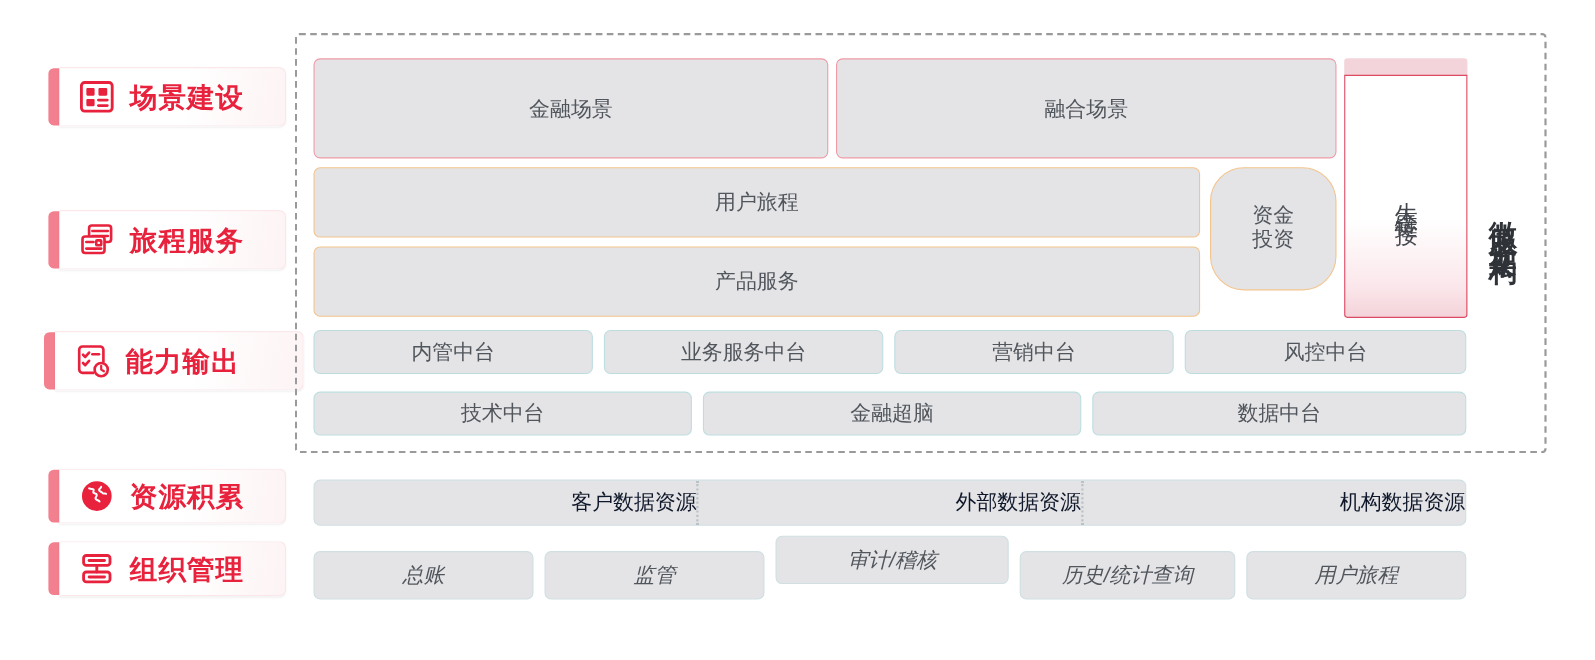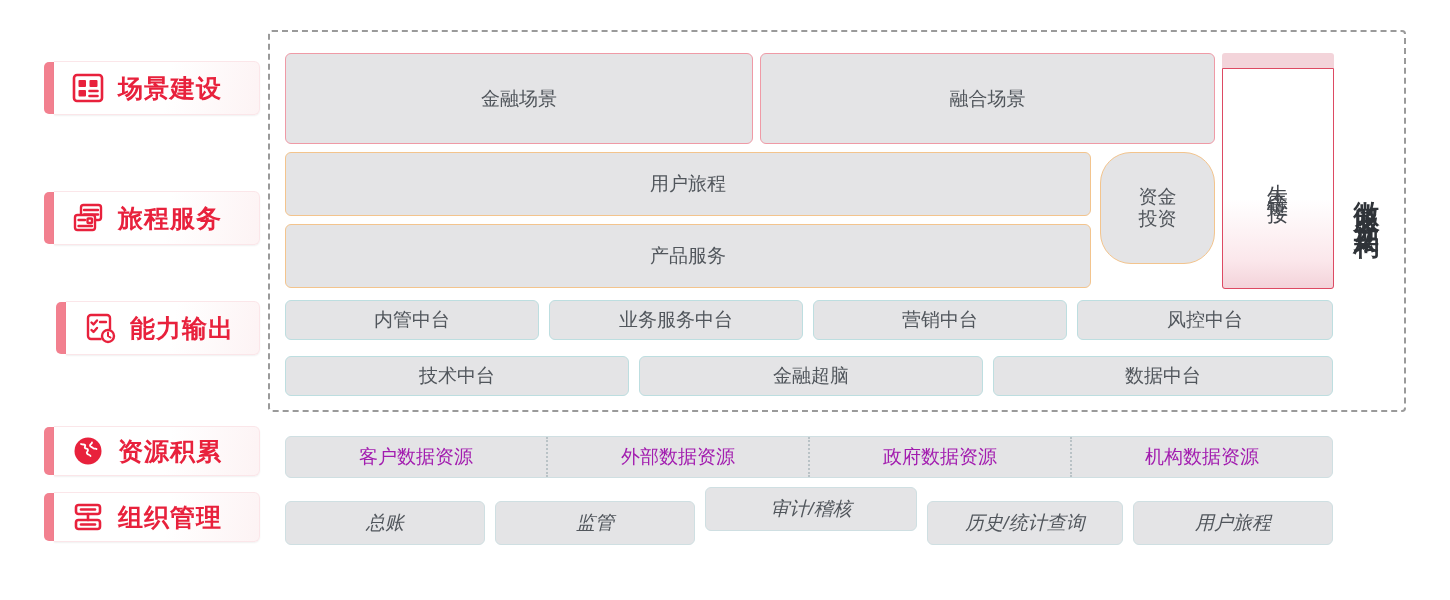--- a/index.html
+++ b/index.html
@@ -101,22 +101,22 @@
     font-size:26px;font-weight:bold;color:#2f3338;letter-spacing:8px;
   }
 
   
   .strip{
     position:absolute;box-sizing:border-box;
     background:#e4e4e6;border:1.5px solid #cfdfe2;border-radius:6px;
     display:flex;align-items:stretch;
   }
   .strip-seg{
-    flex:1;display:flex;align-items:center;justify-content:center;
-    color:#a21caf;font-size:19px;white-space:nowrap;
+    flex:1;display:flex;align-items:center;justify-content:flex-end;
+    color:#0f172a;font-size:19px;white-space:nowrap;
     border-right:2px dotted #b9c2c6;
   }
   .strip-seg:last-child{border-right:none;}
 
   .two-line{line-height:1.15;text-align:center;}
 </style>
 </head>
 <body>
 
 <div class="stage">
@@ -149,21 +149,21 @@
           <rect x="4" y="14" width="20" height="15" rx="2.5" fill="#ffffff"></rect>
           <line x1="7.5" y1="19" x2="14" y2="19" stroke-linecap="round"></line>
           <rect x="16.5" y="17.5" width="4.5" height="4.5" rx="0.8"></rect>
           <line x1="7.5" y1="25" x2="21" y2="25" stroke-linecap="round"></line>
         </svg>
       </span>
       <span class="rail-text">旅程服务</span>
     </div>
   </div>
 
-  <div class="rail-item" style="left:56px;top:302px;width:204px;height:52px;">
+  <div class="rail-item" style="left:40px;top:302px;width:236px;height:52px;">
     <div class="rail-bar"></div>
     <div class="rail-box">
       <span class="rail-ico">
         <svg width="34" height="34" viewBox="0 0 34 34" fill="none" stroke="#e8213c" stroke-width="2.4">
           <path d="M27 18.5V7a3 3 0 0 0-3-3H8a3 3 0 0 0-3 3v18a3 3 0 0 0 3 3h10.5"></path>
           <polyline points="8.5,11.5 10.5,13.5 14,9.5" stroke-linecap="round" stroke-linejoin="round"></polyline>
           <polyline points="8.5,19 10.5,21 14,17" stroke-linecap="round" stroke-linejoin="round"></polyline>
           <line x1="17" y1="11" x2="23" y2="11" stroke-linecap="round"></line>
           <circle cx="25" cy="25" r="6"></circle>
           <polyline points="25,21.5 25,25 27.5,26.5" stroke-linecap="round" stroke-linejoin="round" stroke-width="2"></polyline>
@@ -258,23 +258,20 @@
   </div>
 
   <div class="strip" style="left:285px;top:436px;width:1048px;height:42px;">
     <div class="strip-seg">
       <span>客户数据资源</span>
     </div>
     <div class="strip-seg">
       <span>外部数据资源</span>
     </div>
     <div class="strip-seg">
-      <span>政府数据资源</span>
-    </div>
-    <div class="strip-seg">
       <span>机构数据资源</span>
     </div>
   </div>
 
   <div class="cell plain" style="left:285px;top:501px;width:200px;height:44px;">
     <span>总账</span>
   </div>
   <div class="cell plain" style="left:495px;top:501px;width:200px;height:44px;">
     <span>监管</span>
   </div>

